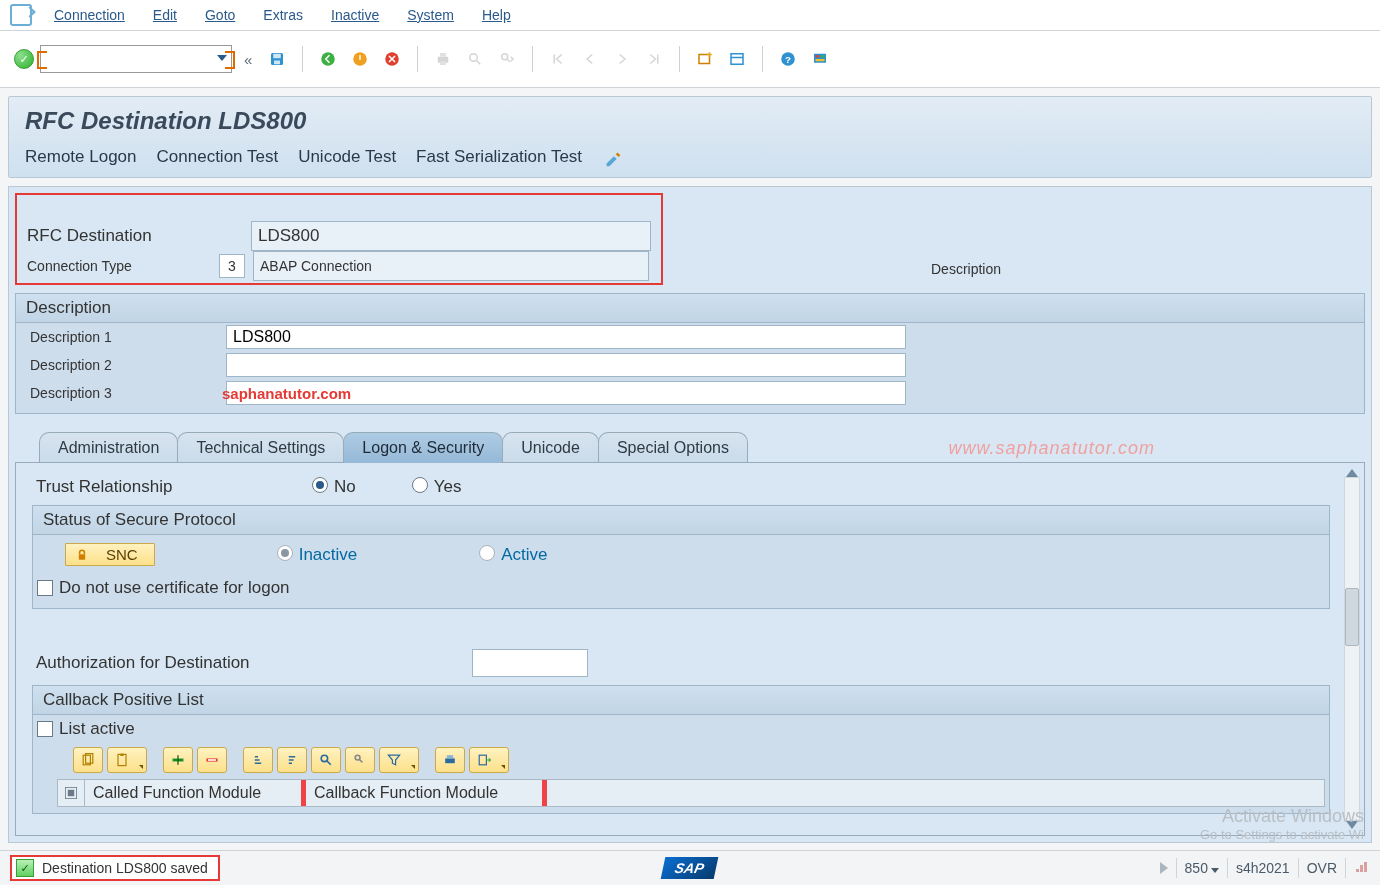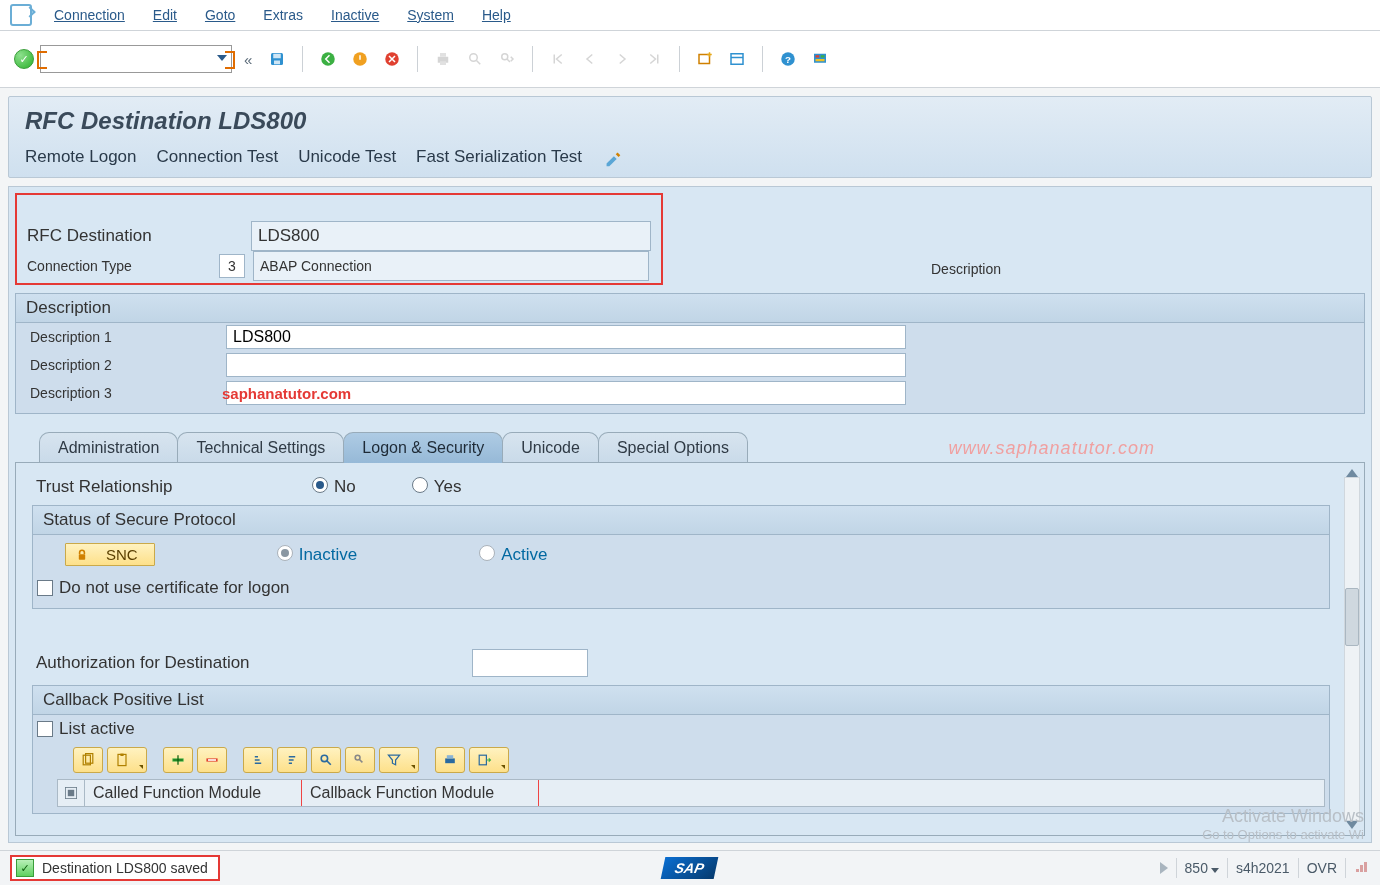--- a/index.html
+++ b/index.html
@@ -177,21 +177,21 @@
   .mini-btn {
     width:28px;height:24px;display:inline-flex;align-items:center;justify-content:center;
     background:linear-gradient(#fff2c0,#fde08a);border:1px solid #caa94a;border-radius:3px;
   }
   .mini-btn.split { padding-right:10px; position:relative;}
   .mini-btn.split::after { content:""; position:absolute; right:3px; bottom:3px; width:0;height:0;border-left:4px solid transparent;border-top:4px solid #6b5200;}
   .mini-btn svg { width:16px;height:16px; }
 
   .tbl-head { display:flex; align-items:center; background:#e6eef5; border:1px solid #aab9c6; margin: 2px 4px 0 24px;}
   .tbl-head .corner { width:26px;height:26px;display:flex;align-items:center;justify-content:center;border-right:1px solid #aab9c6;}
-  .tbl-head .col { padding:4px 8px; border-right:1px solid #ef4444; font-size:16px;}
+  .tbl-head .col { padding:4px 8px; border-right:5px solid #ef4444; font-size:16px;}
 
   .statusbar {
     position: absolute; left:0; right:0; bottom:0;
     height: 34px; background:#f2f4f6; border-top:1px solid #cfd4d9;
     display:flex; align-items:center; padding:0 10px; gap:10px;
   }
   .status-left { display:flex; align-items:center; gap:8px; border:2px solid #e53935; padding:2px 10px 2px 4px; background:#fff;}
   .status-left .ok { width:16px;height:16px;border:1px solid #3a9e3a;background:linear-gradient(#b8f0b8,#5fd15f);display:inline-flex;align-items:center;justify-content:center;font-size:11px;color:#0a5a0a;}
   .spacer { flex:1; }
   .sap-logo {
@@ -525,21 +525,21 @@
           <span class="col" style="width:220px;">Callback Function Module</span>
         </div>
         <div style="height:6px;"></div>
       </div>
     </div>
   </div>
 </div>
 
 <div class="activate">
   <div>Activate Windows</div>
-  <div class="sm">Go to Options to activate Wi</div>
+  <div class="sm">Go to Settings to activate Wi</div>
 </div>
 
 <div class="statusbar">
   <span class="status-left">
     <span class="ok">✓</span>
     <span>Destination LDS800 saved</span>
   </span>
   <span class="spacer"></span>
   <span class="sap-logo">SAP</span>
   <span class="spacer"></span>

